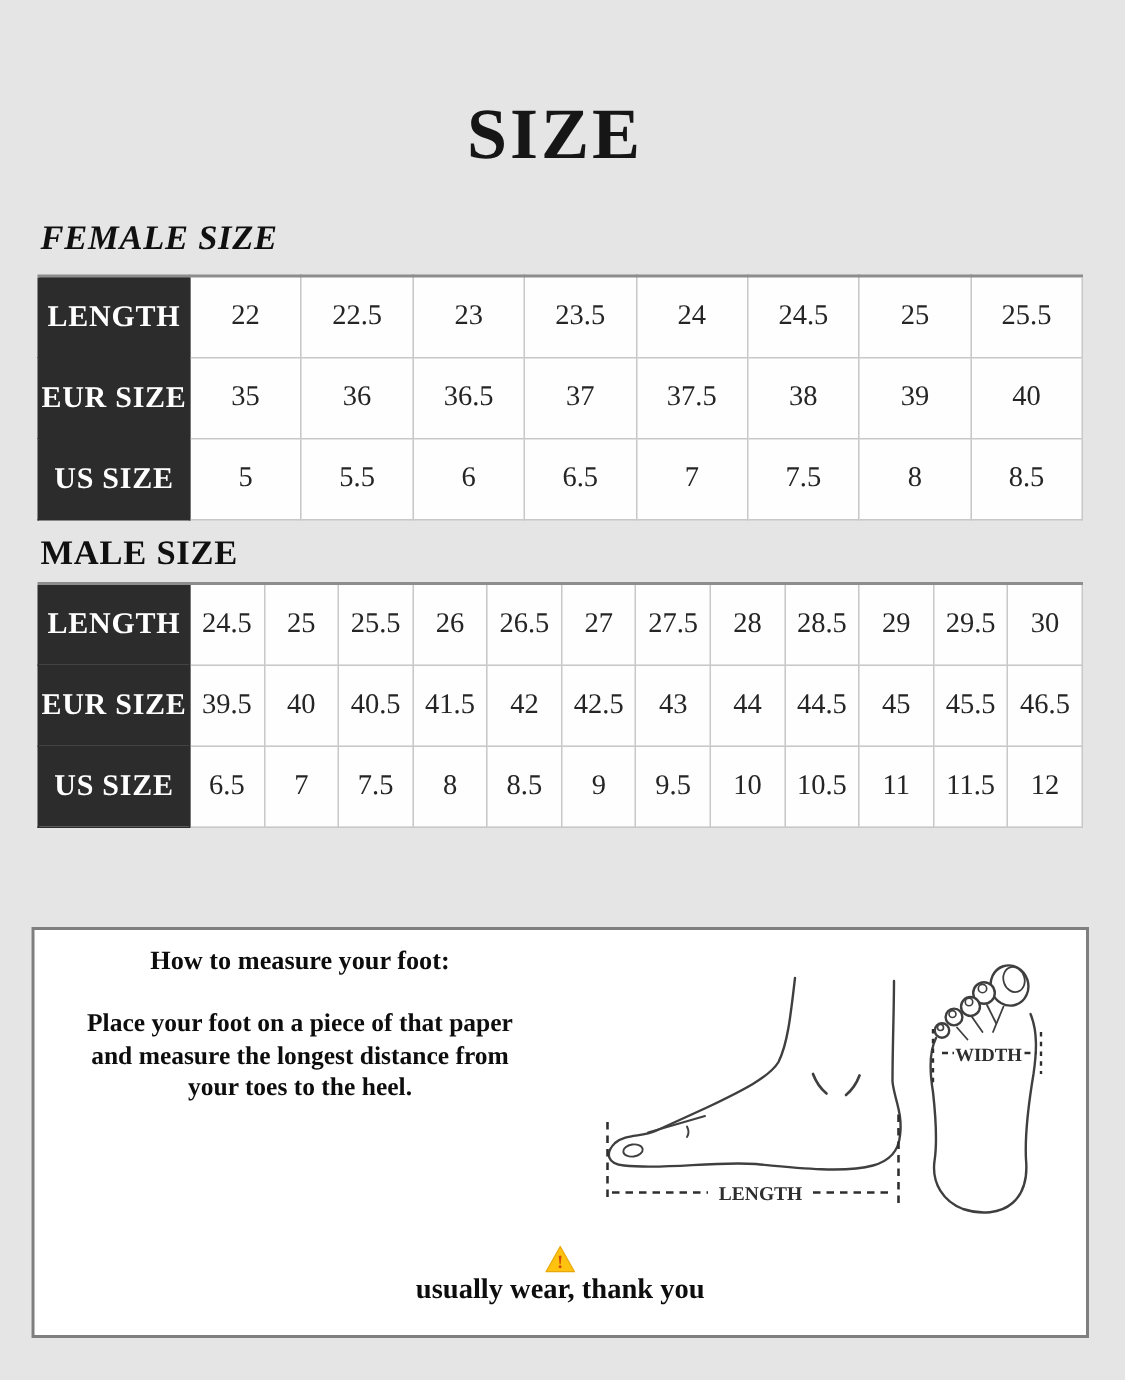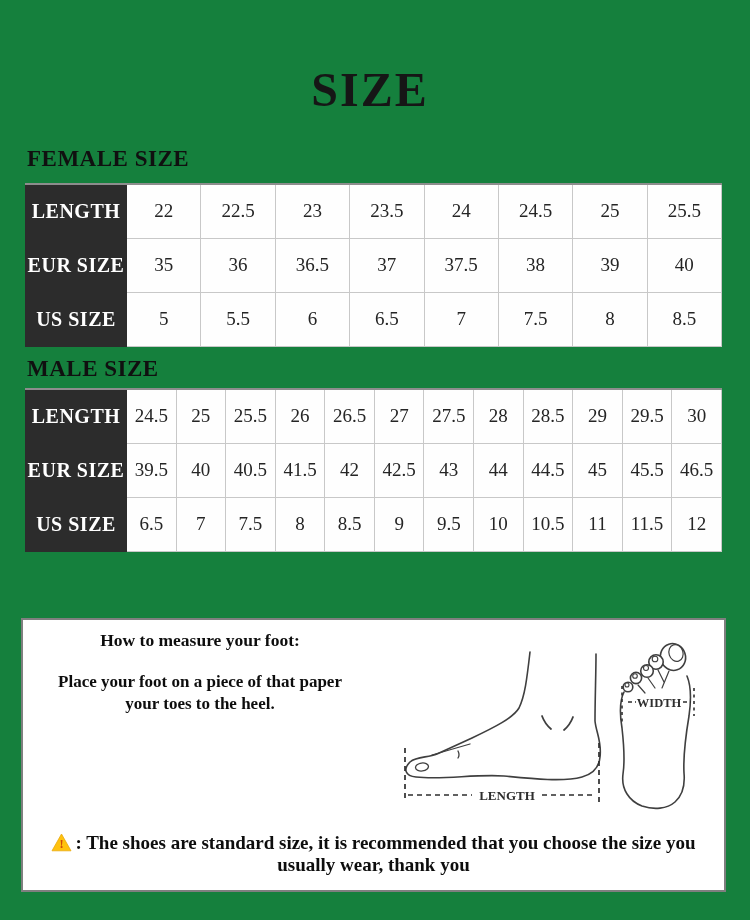--- a/index.html
+++ b/index.html
@@ -1,32 +1,32 @@
 <!DOCTYPE html>
 <html style="--header-bg: #2c2c2c; --header-text: #ffffff; --grid-line: #c8c8c8; --warning-yellow: #ffc20e;"><head>
 <meta charset="utf-8">
 <style>
   html,body { margin:0; padding:0; background:#ffffff; }
   .page {
-    position:relative; width:750px; height:920px; background:#15803d;
+    position:relative; width:750px; height:920px; background:#e5e5e5;
     font-family:"Liberation Serif", serif; color:#111; overflow:hidden;
   }
 
   
   .main-title {
     position:absolute; top:62px; left:0; width:740px; text-align:center;
     font-size:48px; font-weight:bold; letter-spacing:2px; color:#161616;
   }
 
   
   .section-heading {
     position:absolute; left:27px; font-size:23px; font-weight:bold; color:#101010;
     letter-spacing:0.5px;
   }
-  .heading-female { top:146px; }
+  .heading-female { top:146px;font-style:italic; }
   .heading-male   { top:356px; }
 
   
   table.size-table {
     position:absolute; left:25px; width:697px; border-collapse:collapse; table-layout:fixed;
     border-top:2px solid #8d8d8d; border-bottom:1px solid #bfbfbf; border-right:1px solid #c8c8c8;
   }
   .table-female { top:183px; }
   .table-male   { top:388px; }
   table.size-table tr { height:54px; }
@@ -164,20 +164,21 @@
         </tr>
       </tbody>
   </table>
 
   <div class="measure-box">
 
     <div class="measure-title">How to measure your foot:</div>
 
     <div class="measure-instructions">
       <div>Place your foot on a piece of that paper</div>
+      <div>and measure the longest distance from</div>
       <div>your toes to the heel.</div>
     </div>
 
     <svg class="foot-illustrations" viewBox="0 0 337 192" fill="none">
 
       <g stroke="#3f3f3f" stroke-width="1.6" stroke-linecap="round" fill="none">
         <path d="M 138,26 C 135,52 133,70 127,82 C 121,92 103,101 80,112 L 45,128
                  C 36,132 25,130 18,136 C 11,143 13,150 24,151
                  C 52,154 82,148 112,150 C 142,153 172,156 190,151
                  C 201,148 207,142 208,131 C 210,116 204,106 203,95
@@ -226,19 +227,18 @@
       </g>
       <text class="diagram-label" x="267" y="81" text-anchor="middle" font-size="12.5">WIDTH</text>
     </svg>
 
     <div class="warning-note">
       <div class="warning-line1">
         <svg class="warning-icon-svg" width="21" height="19" viewBox="0 0 21 19">
           <path d="M10.5 1 L20 17.8 L1 17.8 Z" fill="var(--warning-yellow,#ffc20e)" stroke="#e8a80c" stroke-width="0.8" stroke-linejoin="round"></path>
           <text x="10.5" y="15.2" text-anchor="middle" font-size="12.5" font-weight="bold" fill="#cf4a0c" font-family="Liberation Serif, serif">!</text>
         </svg>
-        <span>: The shoes are standard size, it is recommended that you choose the size you</span>
       </div>
       <div>usually wear, thank you</div>
     </div>
 
   </div>
 </div>
 
 </body></html>

